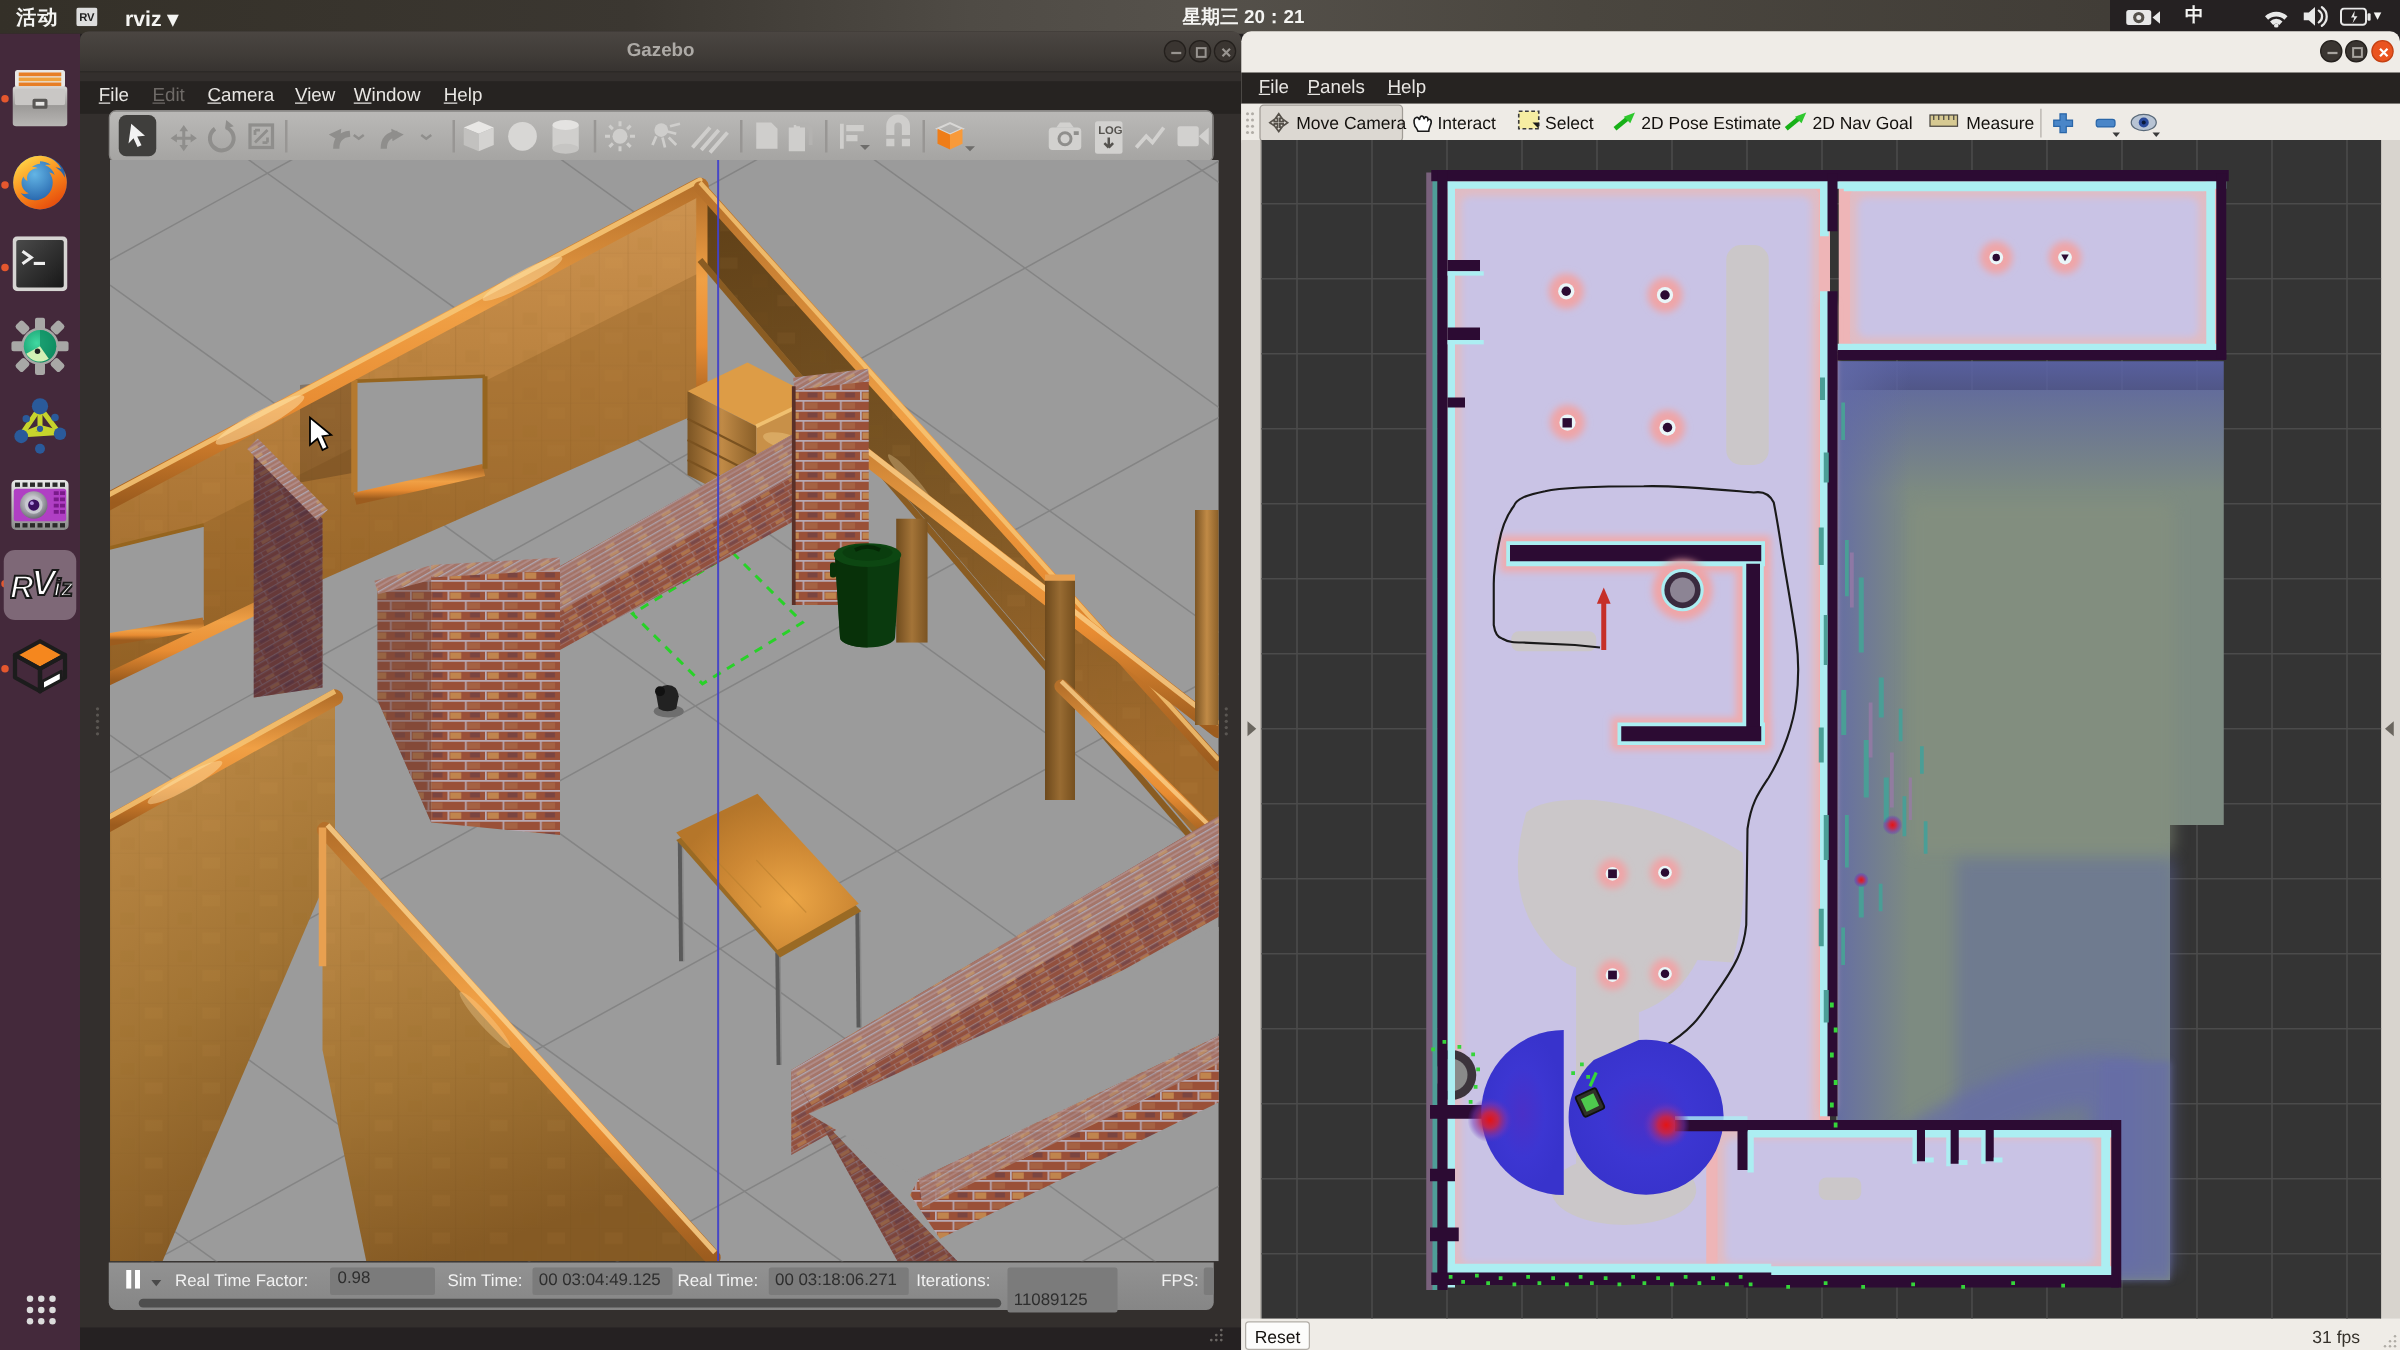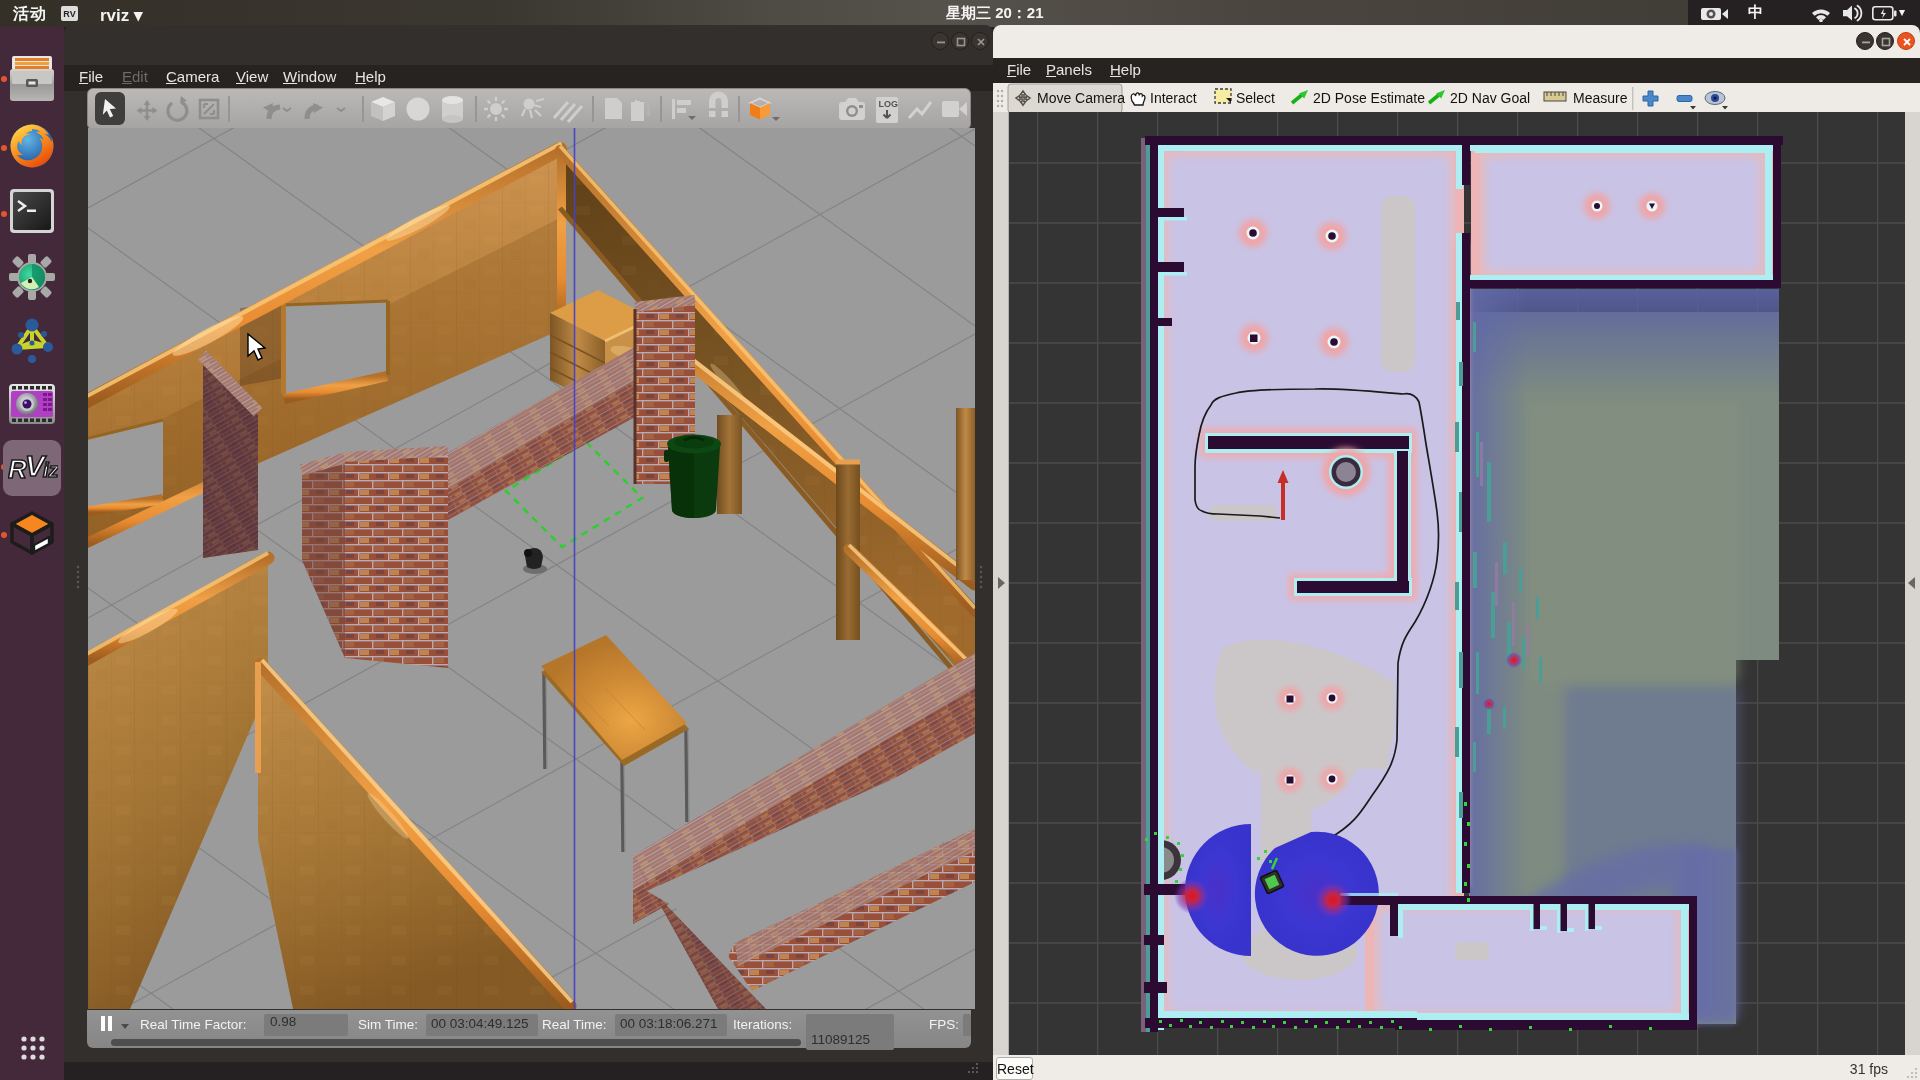--- a/index.html
+++ b/index.html
@@ -225,20 +225,23 @@
         <circle cx="13" cy="13" r="2.6"></circle>
         <circle cx="22" cy="13" r="2.6"></circle>
       <circle cx="4" cy="22" r="2.6"></circle>
         <circle cx="13" cy="22" r="2.6"></circle>
         <circle cx="22" cy="22" r="2.6"></circle>
     </g>
   </svg>
 </div>
 
 <div class="win" id="gzwin" style="left:64px;top:25px;width:929px;height:1037px;background:#332f2d;border-radius:8px 8px 0 0;">
+  <div class="titlebar">
+      <div class="t" style="color:#adaaa6">Gazebo</div>
+    </div>
   <div class="wbtn" style="right:44px">
       <svg width="14" height="14">
         <rect x="3" y="6.5" width="8" height="1.8" fill="#989490"></rect>
       </svg>
     </div>
   <div class="wbtn" style="right:24px">
       <svg width="14" height="14">
         <rect x="3.5" y="3.5" width="7" height="7" fill="none" stroke="#989490" stroke-width="1.6"></rect>
       </svg>
     </div>
@@ -691,21 +694,21 @@
   <div class="abs" style="left:0px;top:87px;width:16px;height:943px;background:#d8d4ce;border-right:1px solid #b4b0aa"></div>
   <div class="abs" style="left:911px;top:87px;width:16px;height:943px;background:#d8d4ce;border-left:1px solid #b4b0aa"></div>
   <svg class="abs" style="left:3px;top:550px" width="10" height="16">
       <path d="M2 2 L9 8 L2 14 Z" fill="#6a665f"></path>
     </svg>
   <svg class="abs" style="left:914px;top:550px" width="10" height="16">
       <path d="M8 2 L1 8 L8 14 Z" fill="#6a665f"></path>
     </svg>
 
   <div class="abs" style="left:0;top:1030px;width:927px;height:25px;background:#efece7">
-    <div class="abs" style="left:3px;top:2px;width:37px;height:23px;background:#fcfcfb;border:1px solid #b2aea8;border-radius:3px;font-size:14px;color:#14110e;text-align:center;padding-top:3px">Reset</div>
+    <div class="abs" style="left:3px;top:2px;width:52px;height:23px;background:#fcfcfb;border:1px solid #b2aea8;border-radius:3px;font-size:14px;color:#14110e;text-align:center;padding-top:3px">Reset</div>
     <div class="abs" style="right:32px;top:6px;font-size:14px;color:#34302a">31 fps</div>
     <svg class="abs" style="right:2px;top:12px" width="12" height="12">
         <g fill="#b0aca6">
           <circle cx="10" cy="2" r="1"></circle>
           <circle cx="6" cy="6" r="1"></circle>
           <circle cx="10" cy="6" r="1"></circle>
           <circle cx="2" cy="10" r="1"></circle>
           <circle cx="6" cy="10" r="1"></circle>
           <circle cx="10" cy="10" r="1"></circle>
         </g>

